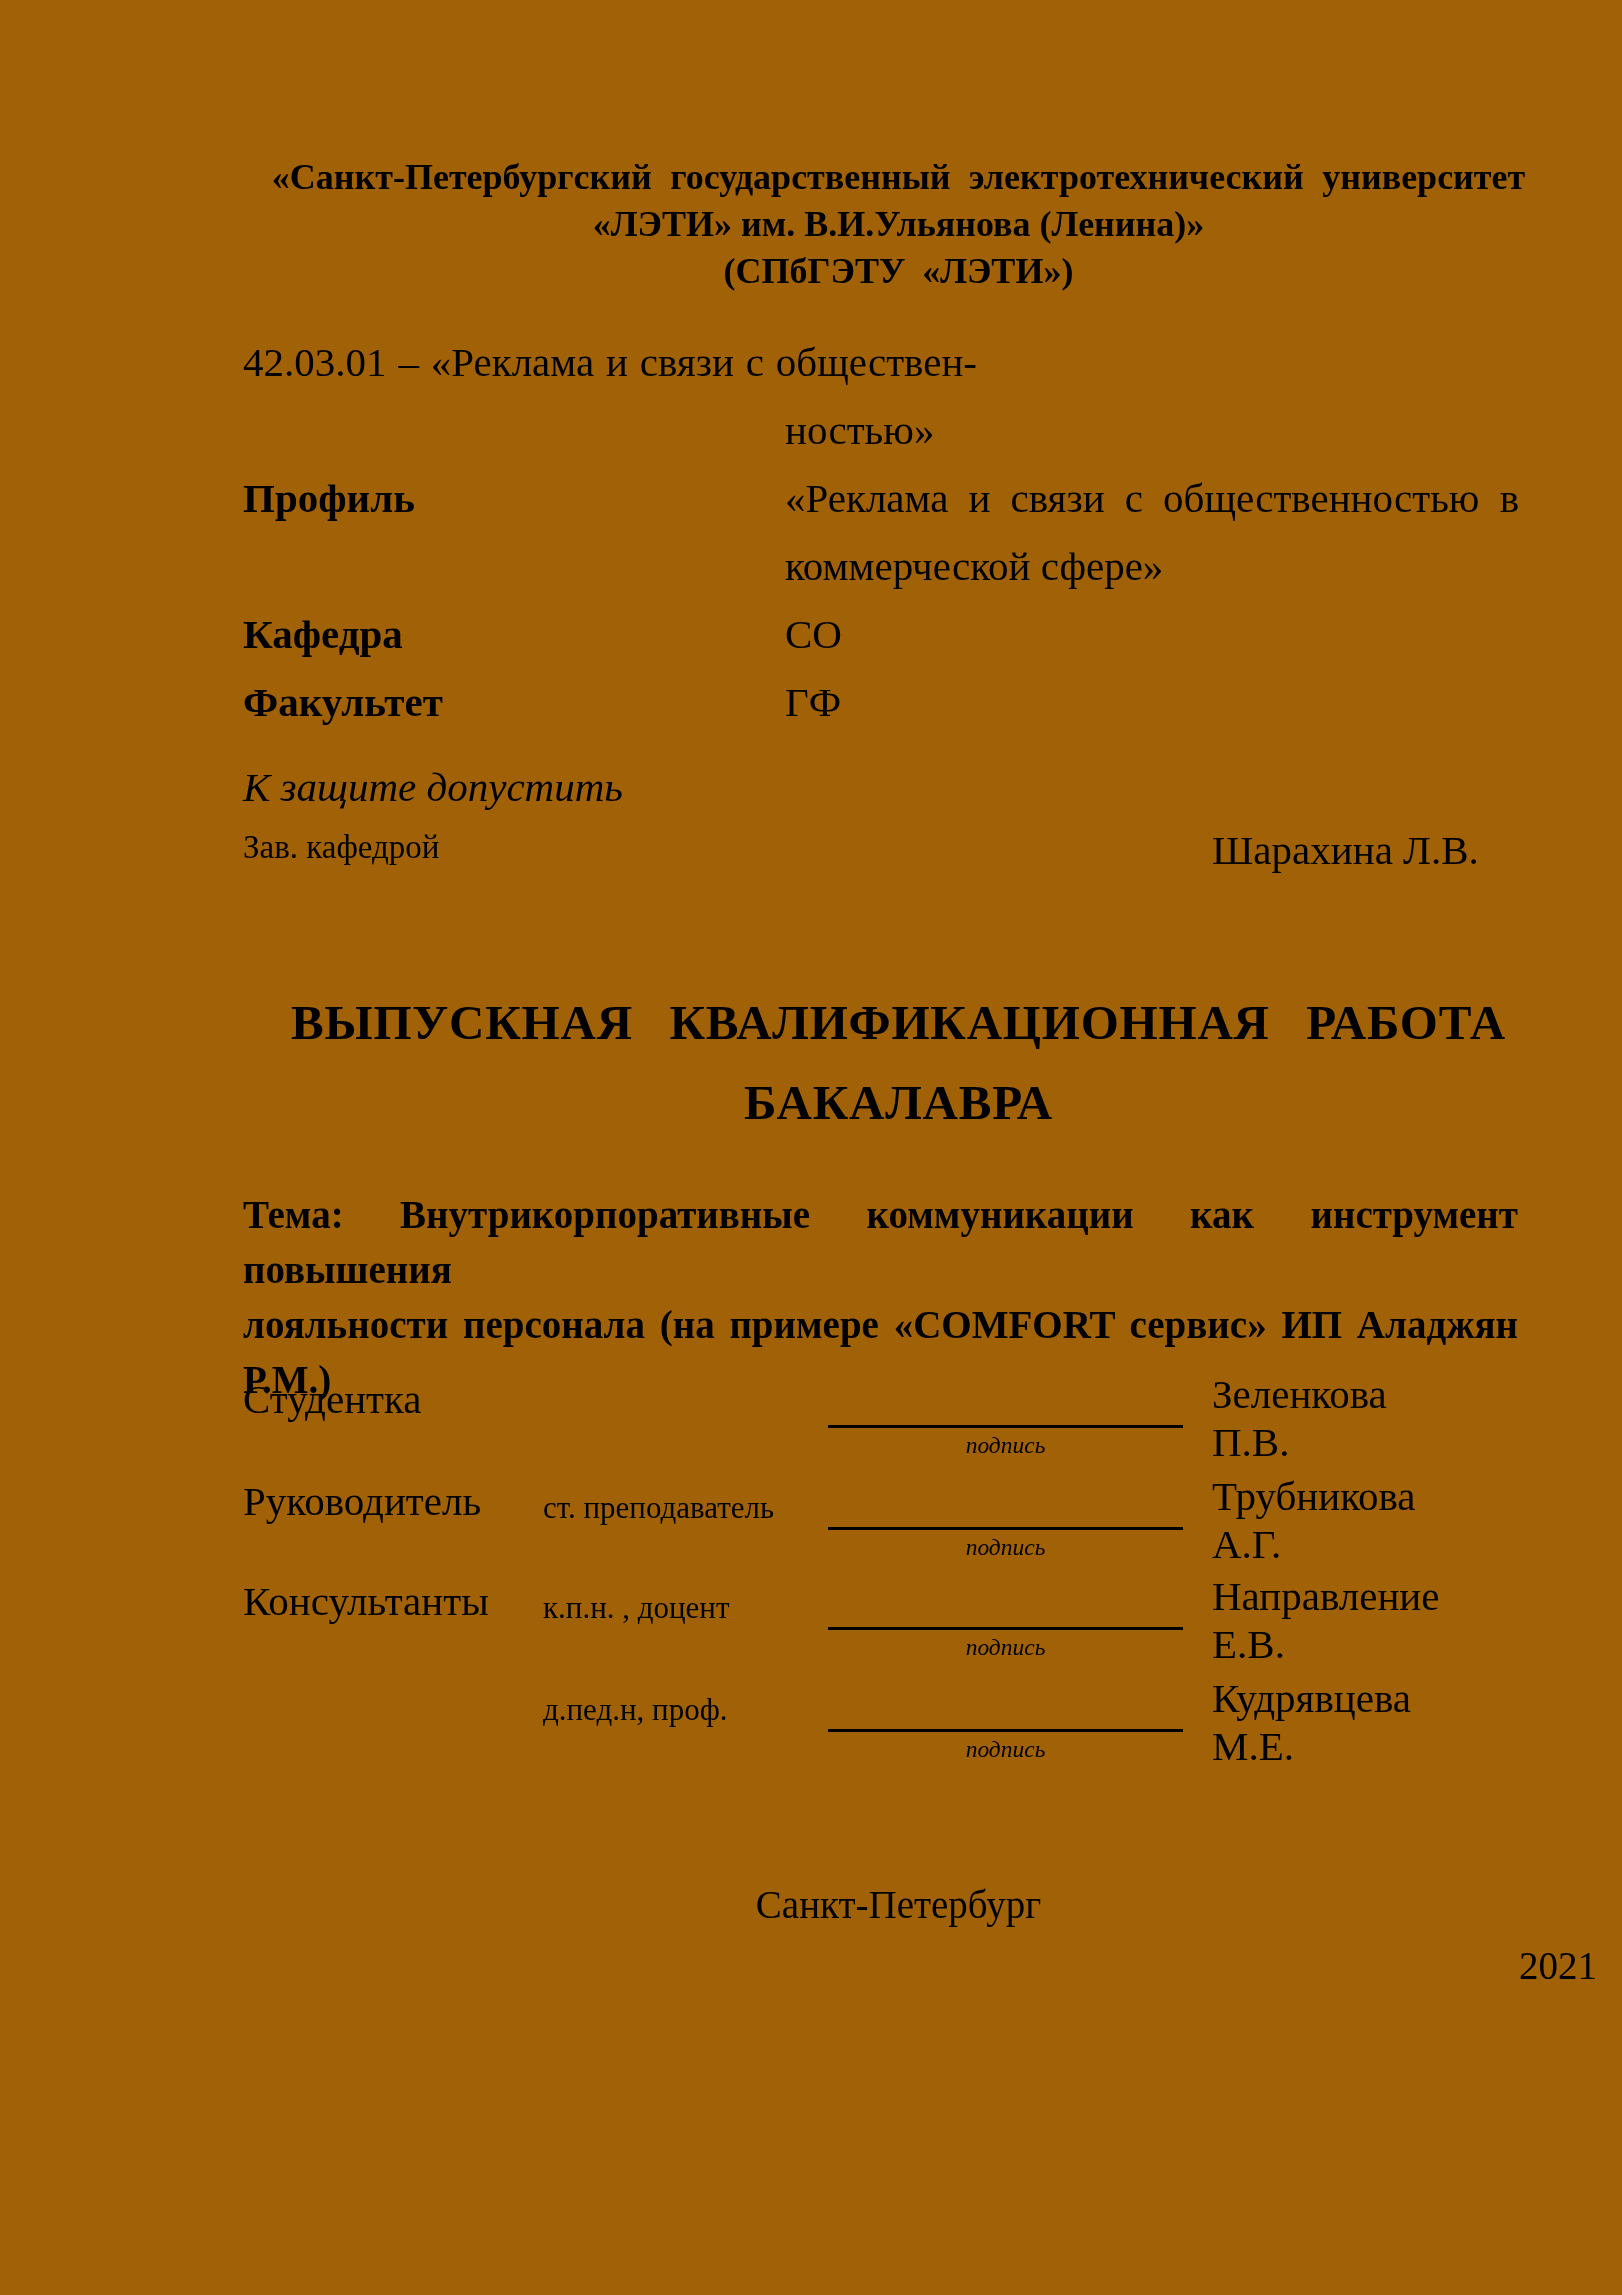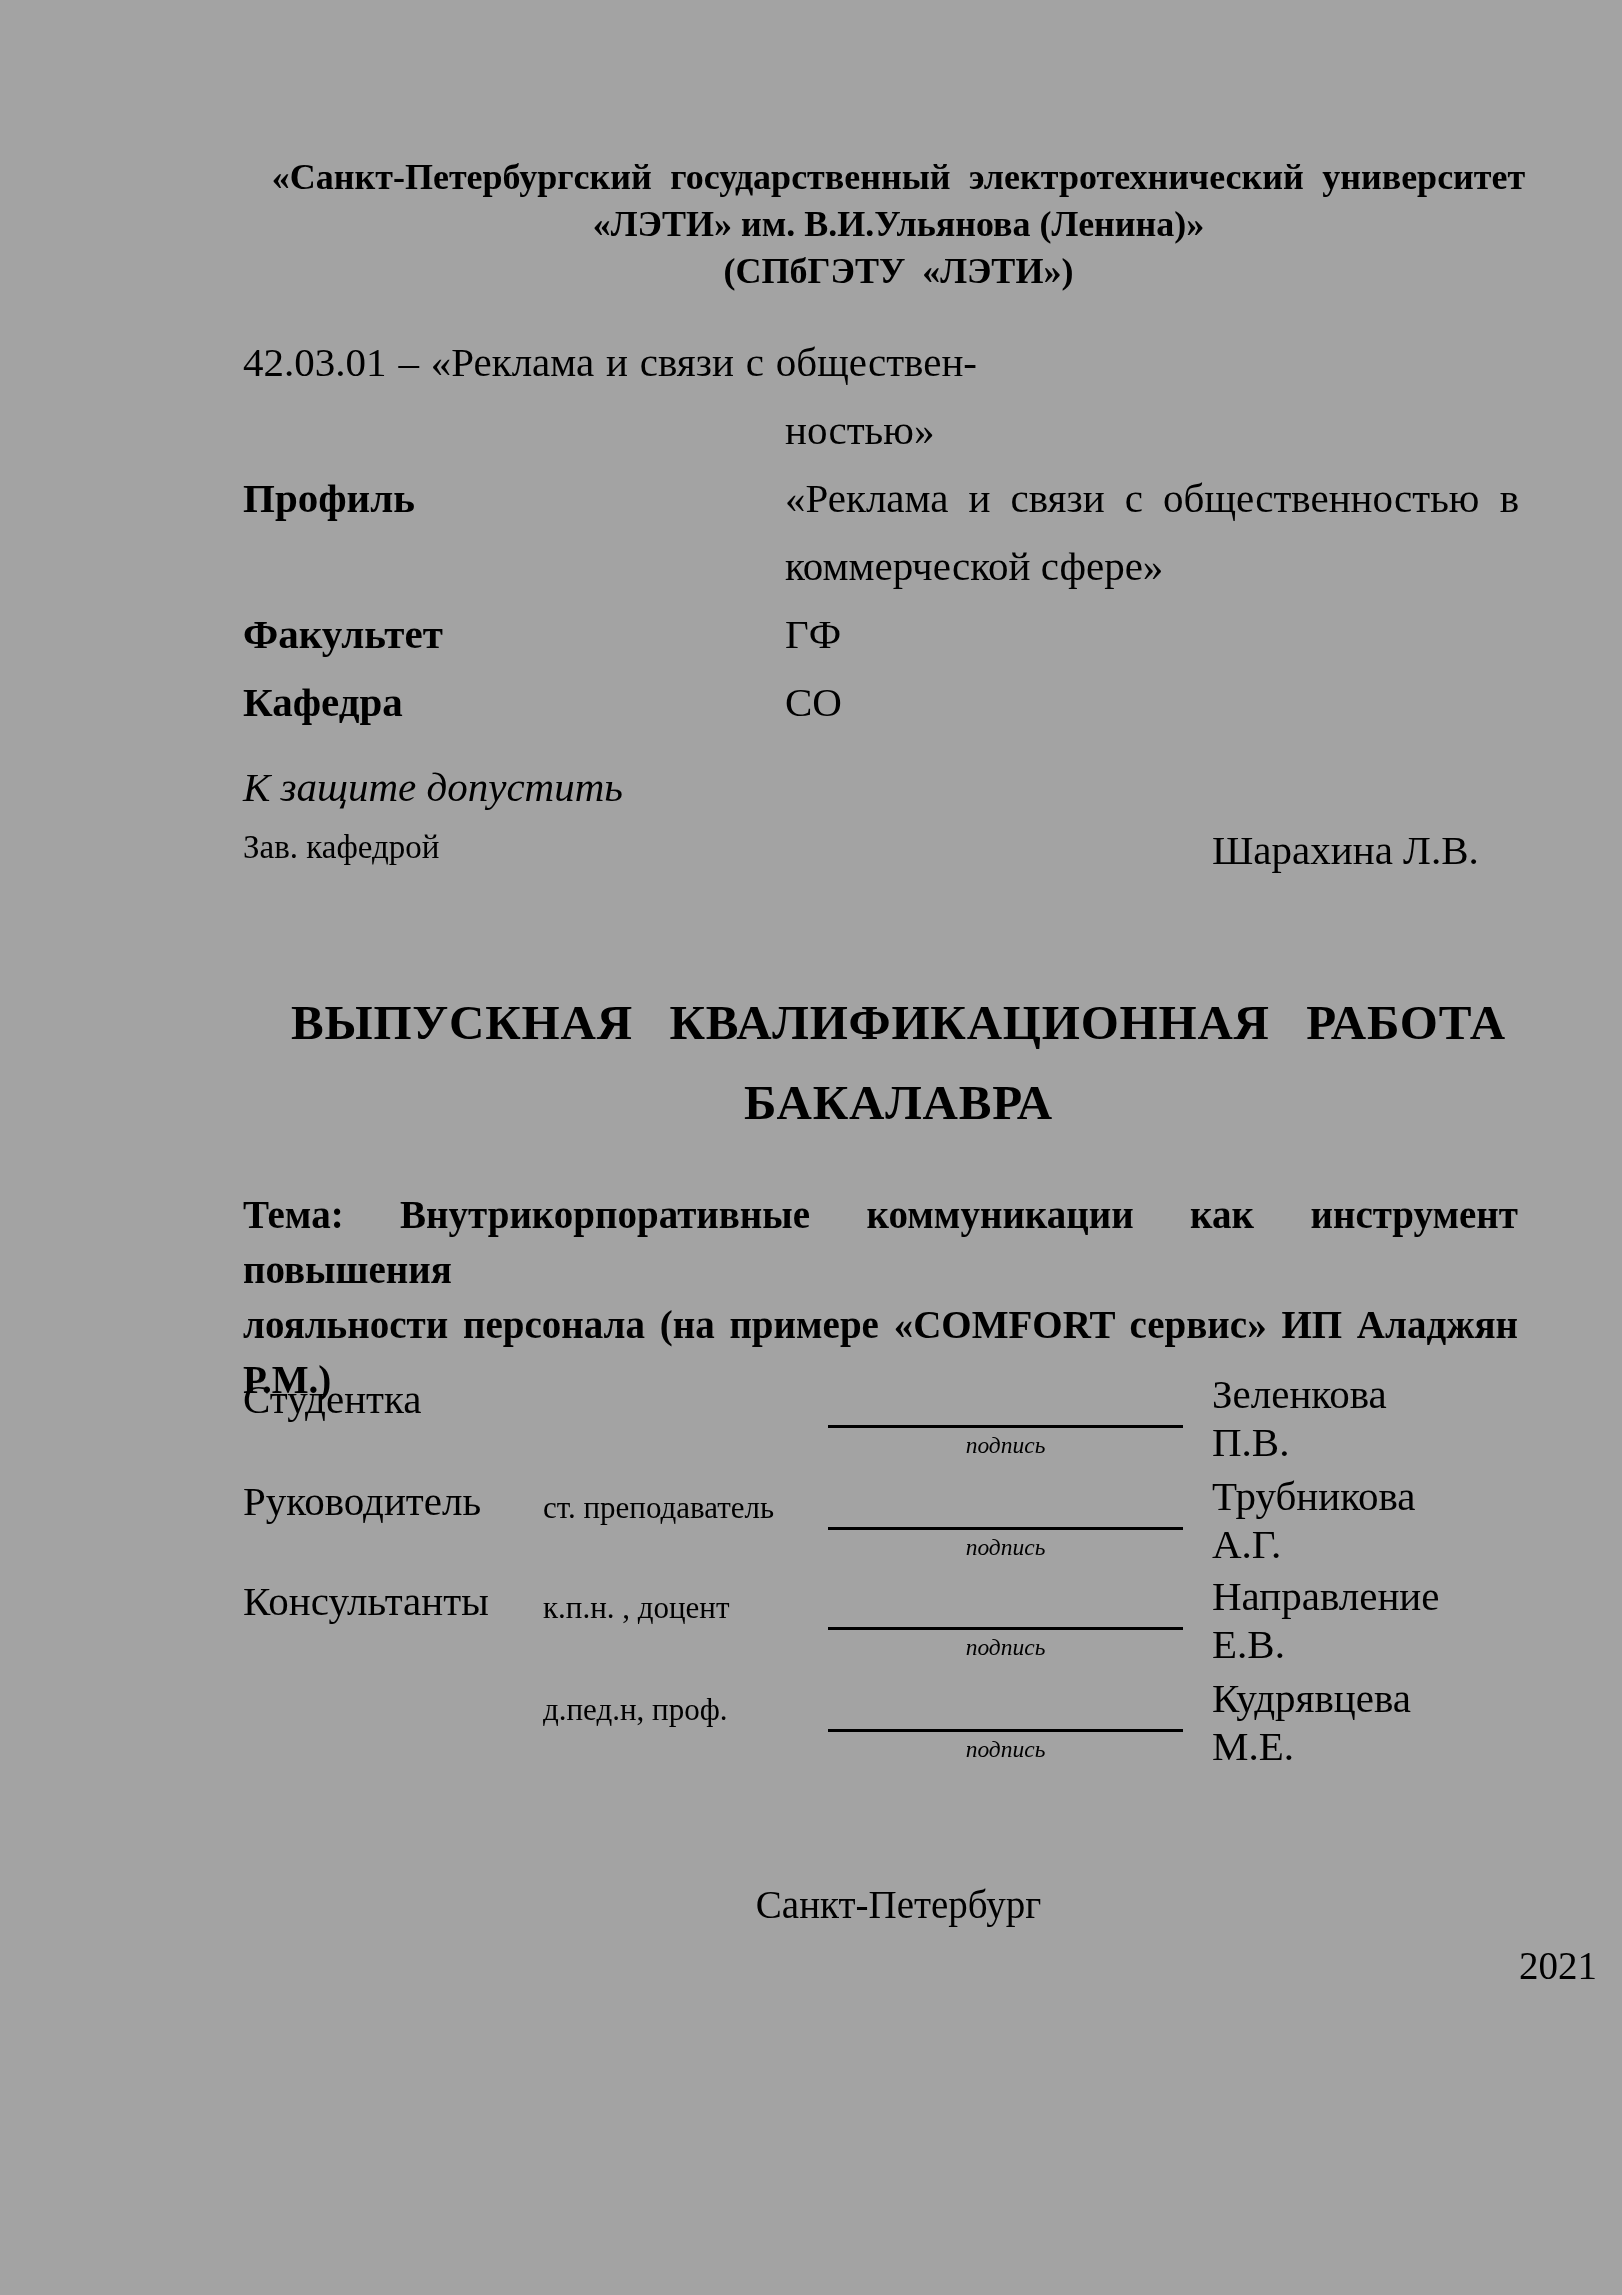--- a/index.html
+++ b/index.html
@@ -1,17 +1,17 @@
 <!DOCTYPE html>
 <html style="font-size:12.6px"><head>
 <meta charset="utf-8">
 <style>
   html, body { margin:0; padding:0; background:#ffffff; }
   .page {
-    position:relative; width:1623px; height:2295px; background:#a3a3a3;
+    position:relative; width:1623px; height:2295px; background:#a16207;
     font-family:"Liberation Serif","DejaVu Serif",serif; color:#000;
     overflow:hidden;
   }
   
   .univ {
     position:absolute; left:200px; top:154px; width:1397px;
     text-align:center; font-weight:bold; font-size:36px; line-height:47px;
   }
   .univ .l1 { word-spacing:9.4px; white-space:nowrap; }
   .univ .l3 { word-spacing:7.8px; }
@@ -74,26 +74,26 @@
     </div>
     <div class="frow">
       <div class="flabel">Профиль</div>
       <div class="fvalue just">«Реклама и связи с общественностью в</div>
     </div>
     <div class="frow">
       <div class="flabel"></div>
       <div class="fvalue">коммерческой сфере»</div>
     </div>
     <div class="frow">
+      <div class="flabel">Кафедра</div>
+      <div class="fvalue">СО</div>
+    </div>
+    <div class="frow">
       <div class="flabel">Факультет</div>
       <div class="fvalue">ГФ</div>
-    </div>
-    <div class="frow">
-      <div class="flabel">Кафедра</div>
-      <div class="fvalue">СО</div>
     </div>
   </section>
 
   <div class="admit">К защите допустить</div>
   <div class="head-label">Зав. кафедрой</div>
   <div class="head-name">Шарахина Л.В.</div>
 
   <div class="title">
     <div>ВЫПУСКНАЯ КВАЛИФИКАЦИОННАЯ РАБОТА</div>
     <div>БАКАЛАВРА</div>

